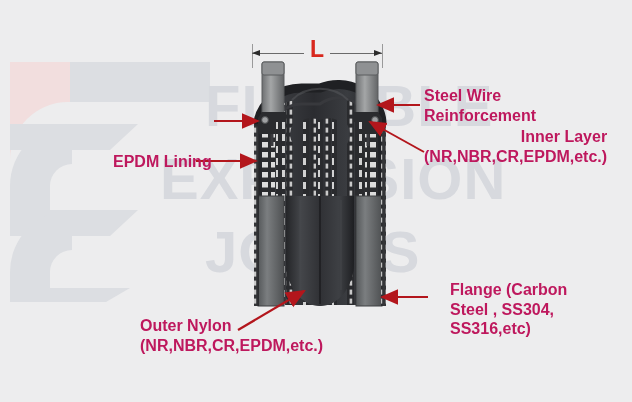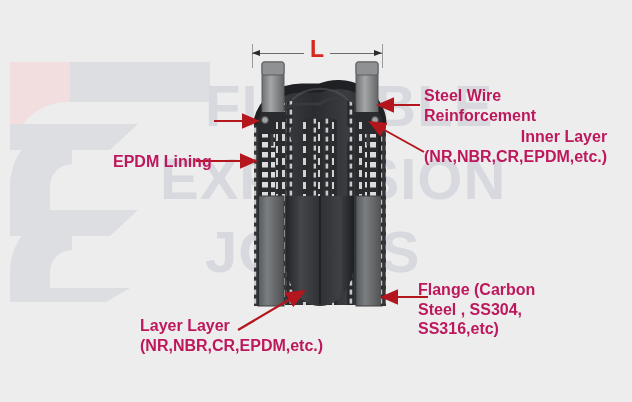--- a/index.html
+++ b/index.html
@@ -80,21 +80,21 @@
     color: #be185d;
     font-size: 16px;
     font-weight: 700;
     line-height: 1.22;
     white-space: pre-line;
   }
   #callout-nylon   { left: 72px;  top: 112px; }
   #callout-ptfe    { left: 113px; top: 152px; }
   #callout-steel   { left: 424px; top: 86px;  }
   #callout-inner   { left: 424px; top: 127px; text-align: right; }
-  #callout-flange  { left: 418px; top: 280px; }
+  #callout-flange  { left: 450px; top: 280px; }
   #callout-outer   { left: 140px; top: 316px; text-align: left; }
 
   #leaders { position: absolute; left: 0; top: 0; pointer-events: none; }
 </style>
 </head>
 <body>
 
 <div id="stage">
 
   <div class="wm-logo">
@@ -267,16 +267,16 @@
   </svg>
 
   <div class="callout" id="callout-ptfe">EPDM Lining</div>
   <div class="callout" id="callout-steel">Steel Wire
 Reinforcement</div>
   <div class="callout" id="callout-inner">Inner Layer
 (NR,NBR,CR,EPDM,etc.)</div>
   <div class="callout" id="callout-flange">Flange (Carbon
 Steel , SS304,
 SS316,etc)</div>
-  <div class="callout" id="callout-outer">Layer Layer
+  <div class="callout" id="callout-outer">Outer Nylon
 (NR,NBR,CR,EPDM,etc.)</div>
 
 </div>
 
 </body></html>

